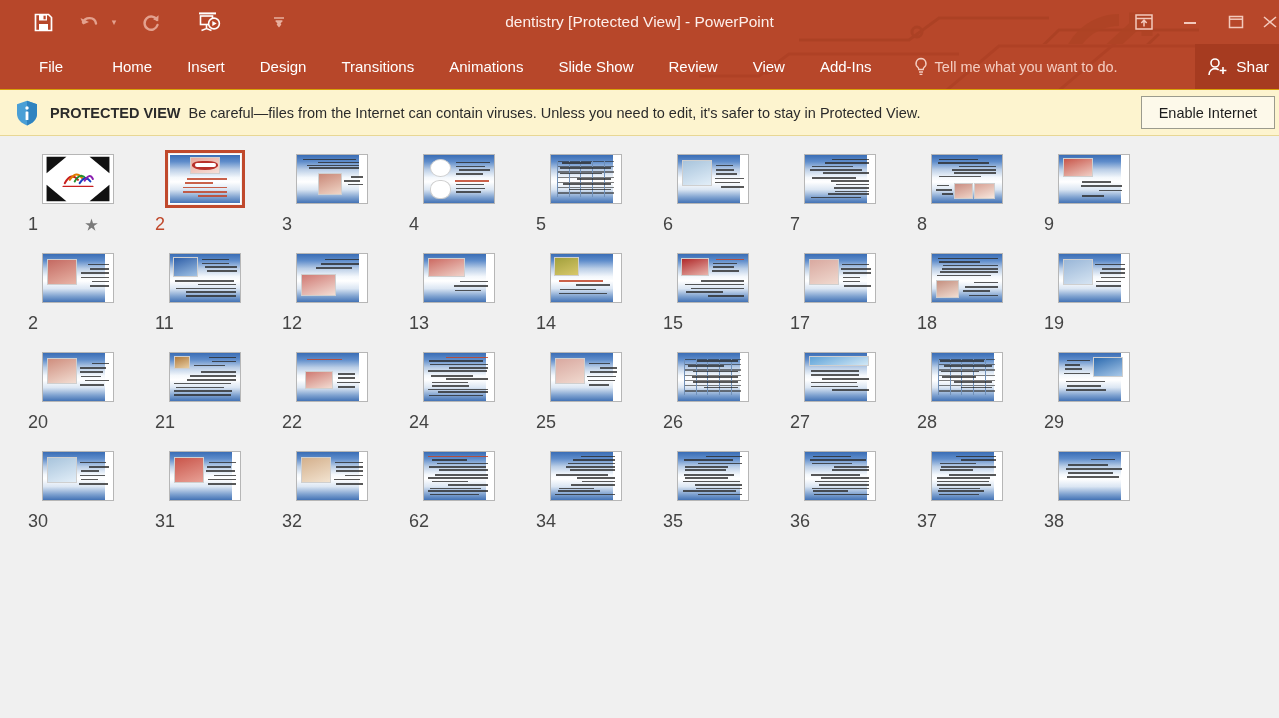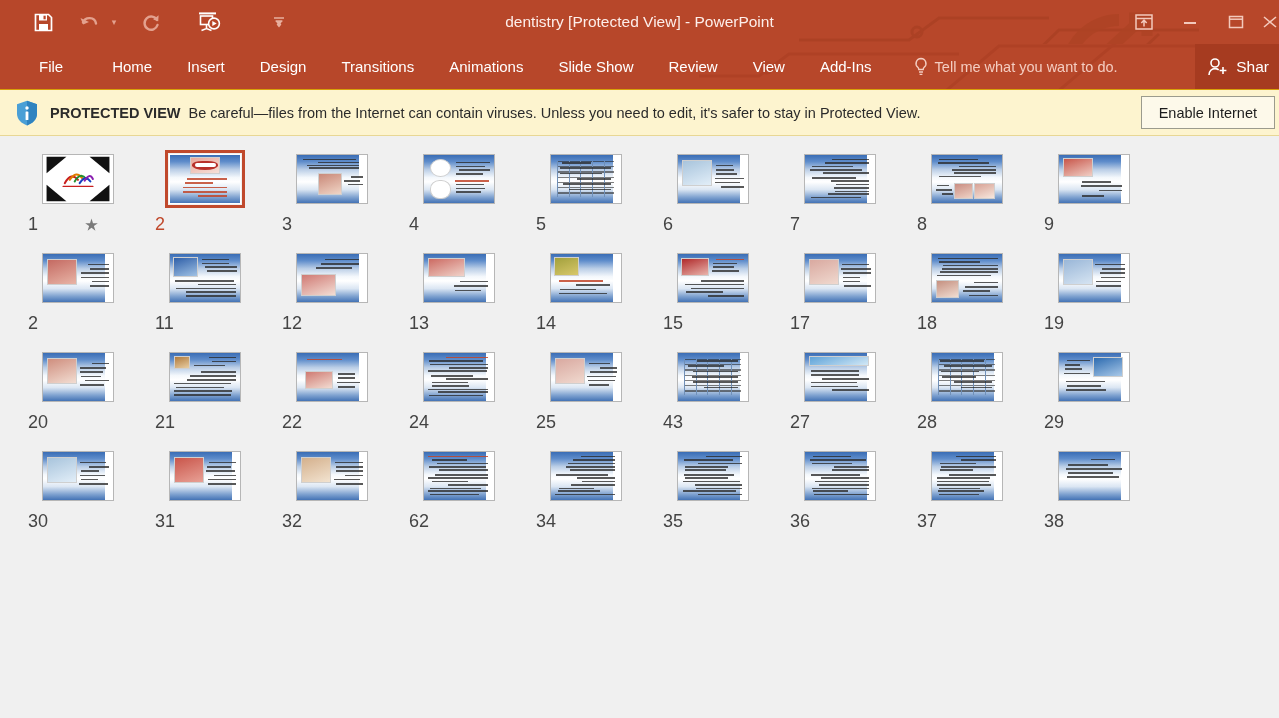--- a/index.html
+++ b/index.html
@@ -783,21 +783,21 @@
             <div class="pic" style="left:76%;top:12%;width:0.8px;height:76%;background:#7090b8;border:none"></div>
             <div class="ln" style="left:27.769251543209876%;top:15%;width:58.230748456790124%"></div>
             <div class="ln" style="left:13.683690972222223%;top:26%;width:51.442060185185184%"></div>
             <div class="ln" style="left:21.95959104938271%;top:37%;width:64.04040895061729%"></div>
             <div class="ln" style="left:19.95198302469136%;top:48%;width:66.04801697530864%"></div>
             <div class="ln" style="left:21.779560185185176%;top:59%;width:64.22043981481482%"></div>
             <div class="ln" style="left:37.15343364197531%;top:70%;width:48.84656635802469%"></div>
           </div>
         </div>
         <div class="caption">
-          <span>43</span>
+          <span>26</span>
         </div>
       </div>
       <div class="cell">
         <div class="thumb-wrap">
           <div class="thumb">
             <div class="slide-bg rightwhite"></div>
       <div class="pic" style="left:6%;top:6%;width:86%;height:22%;
     background:linear-gradient(160deg,#5fa3d8,#d2e8f6)"></div>
       <div class="ln" style="left:8.6095625%;top:36%;width:68.60291666666667%"></div>
             <div class="ln" style="left:8.683866898148146%;top:44%;width:68.10755401234569%"></div>

